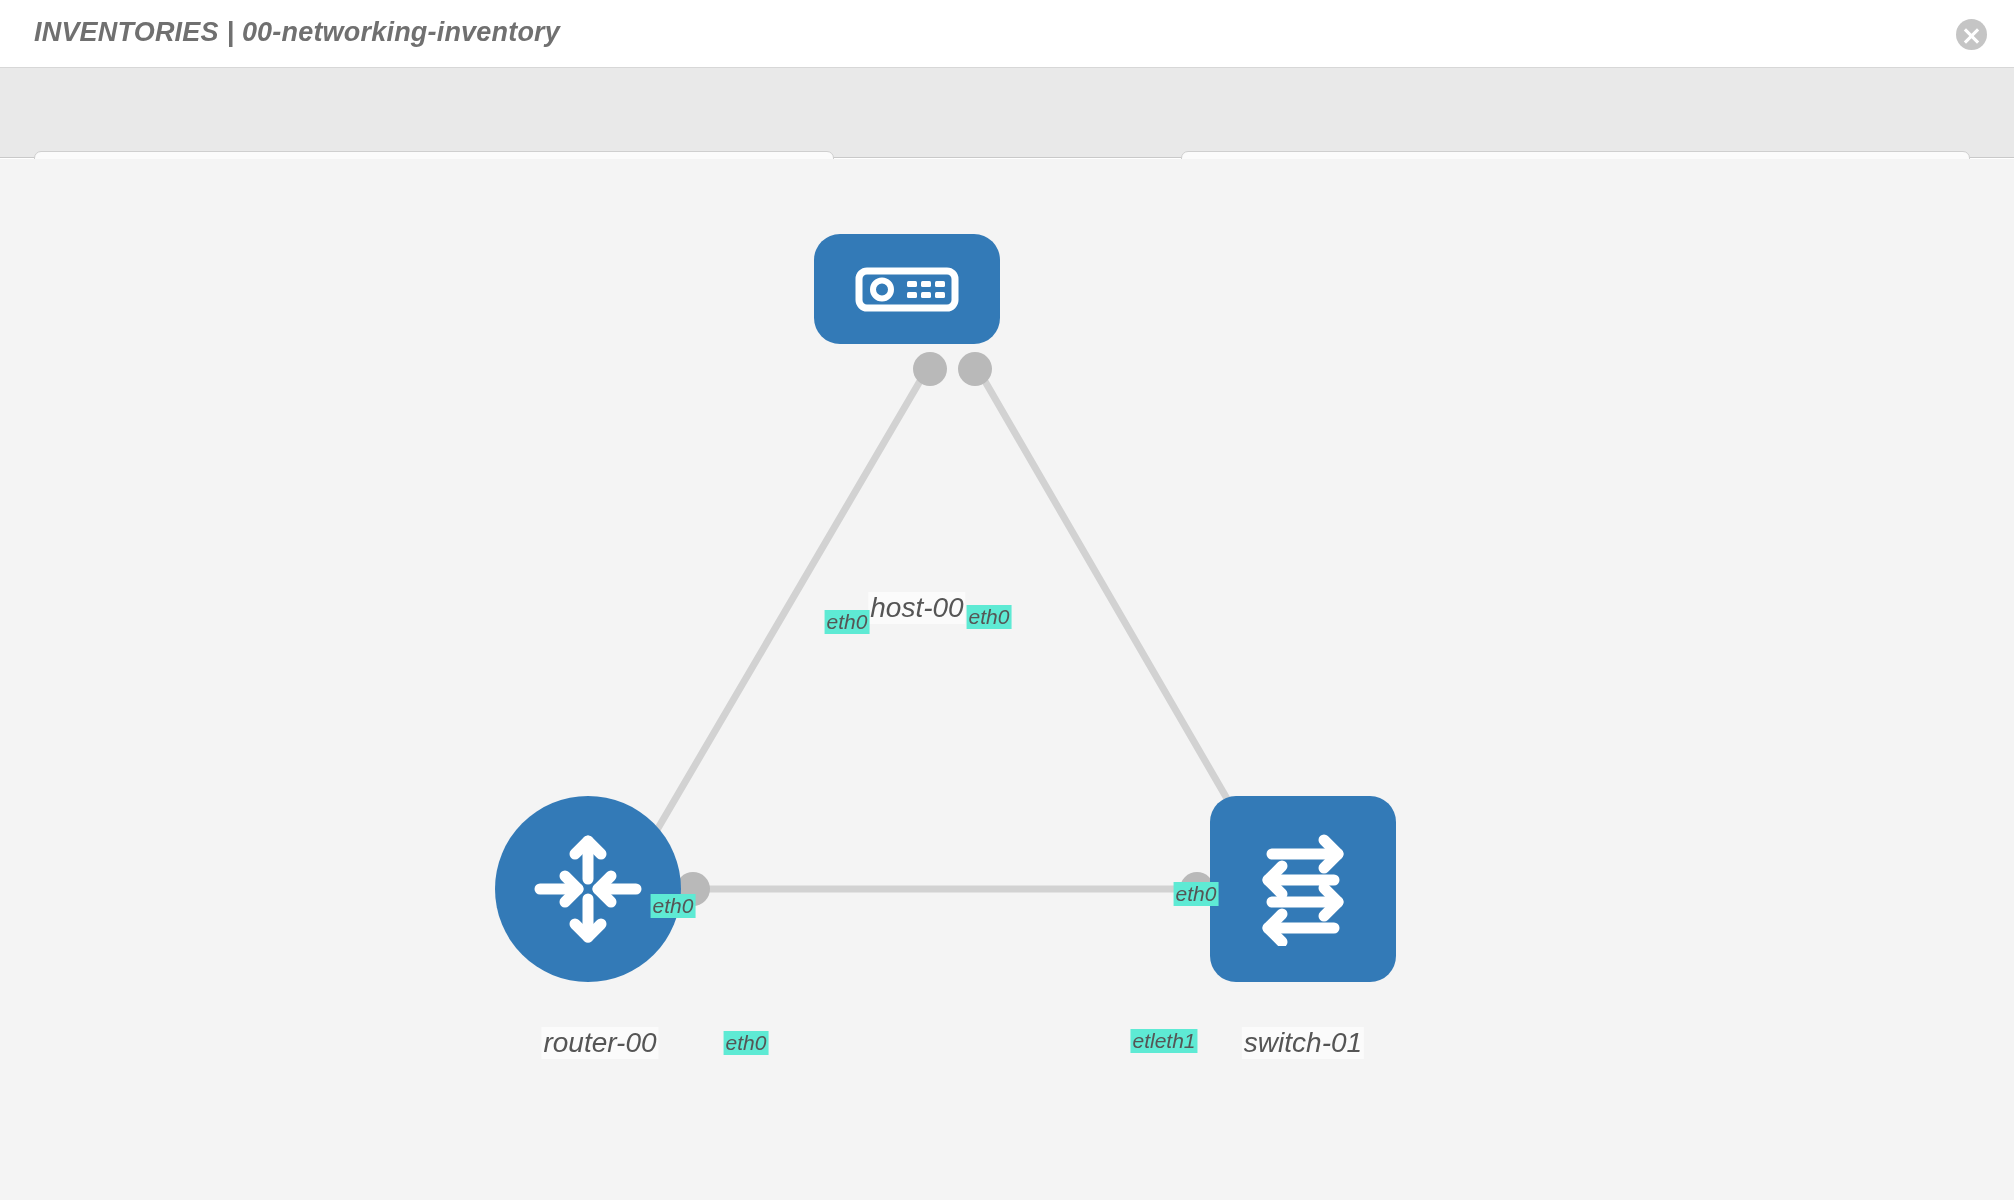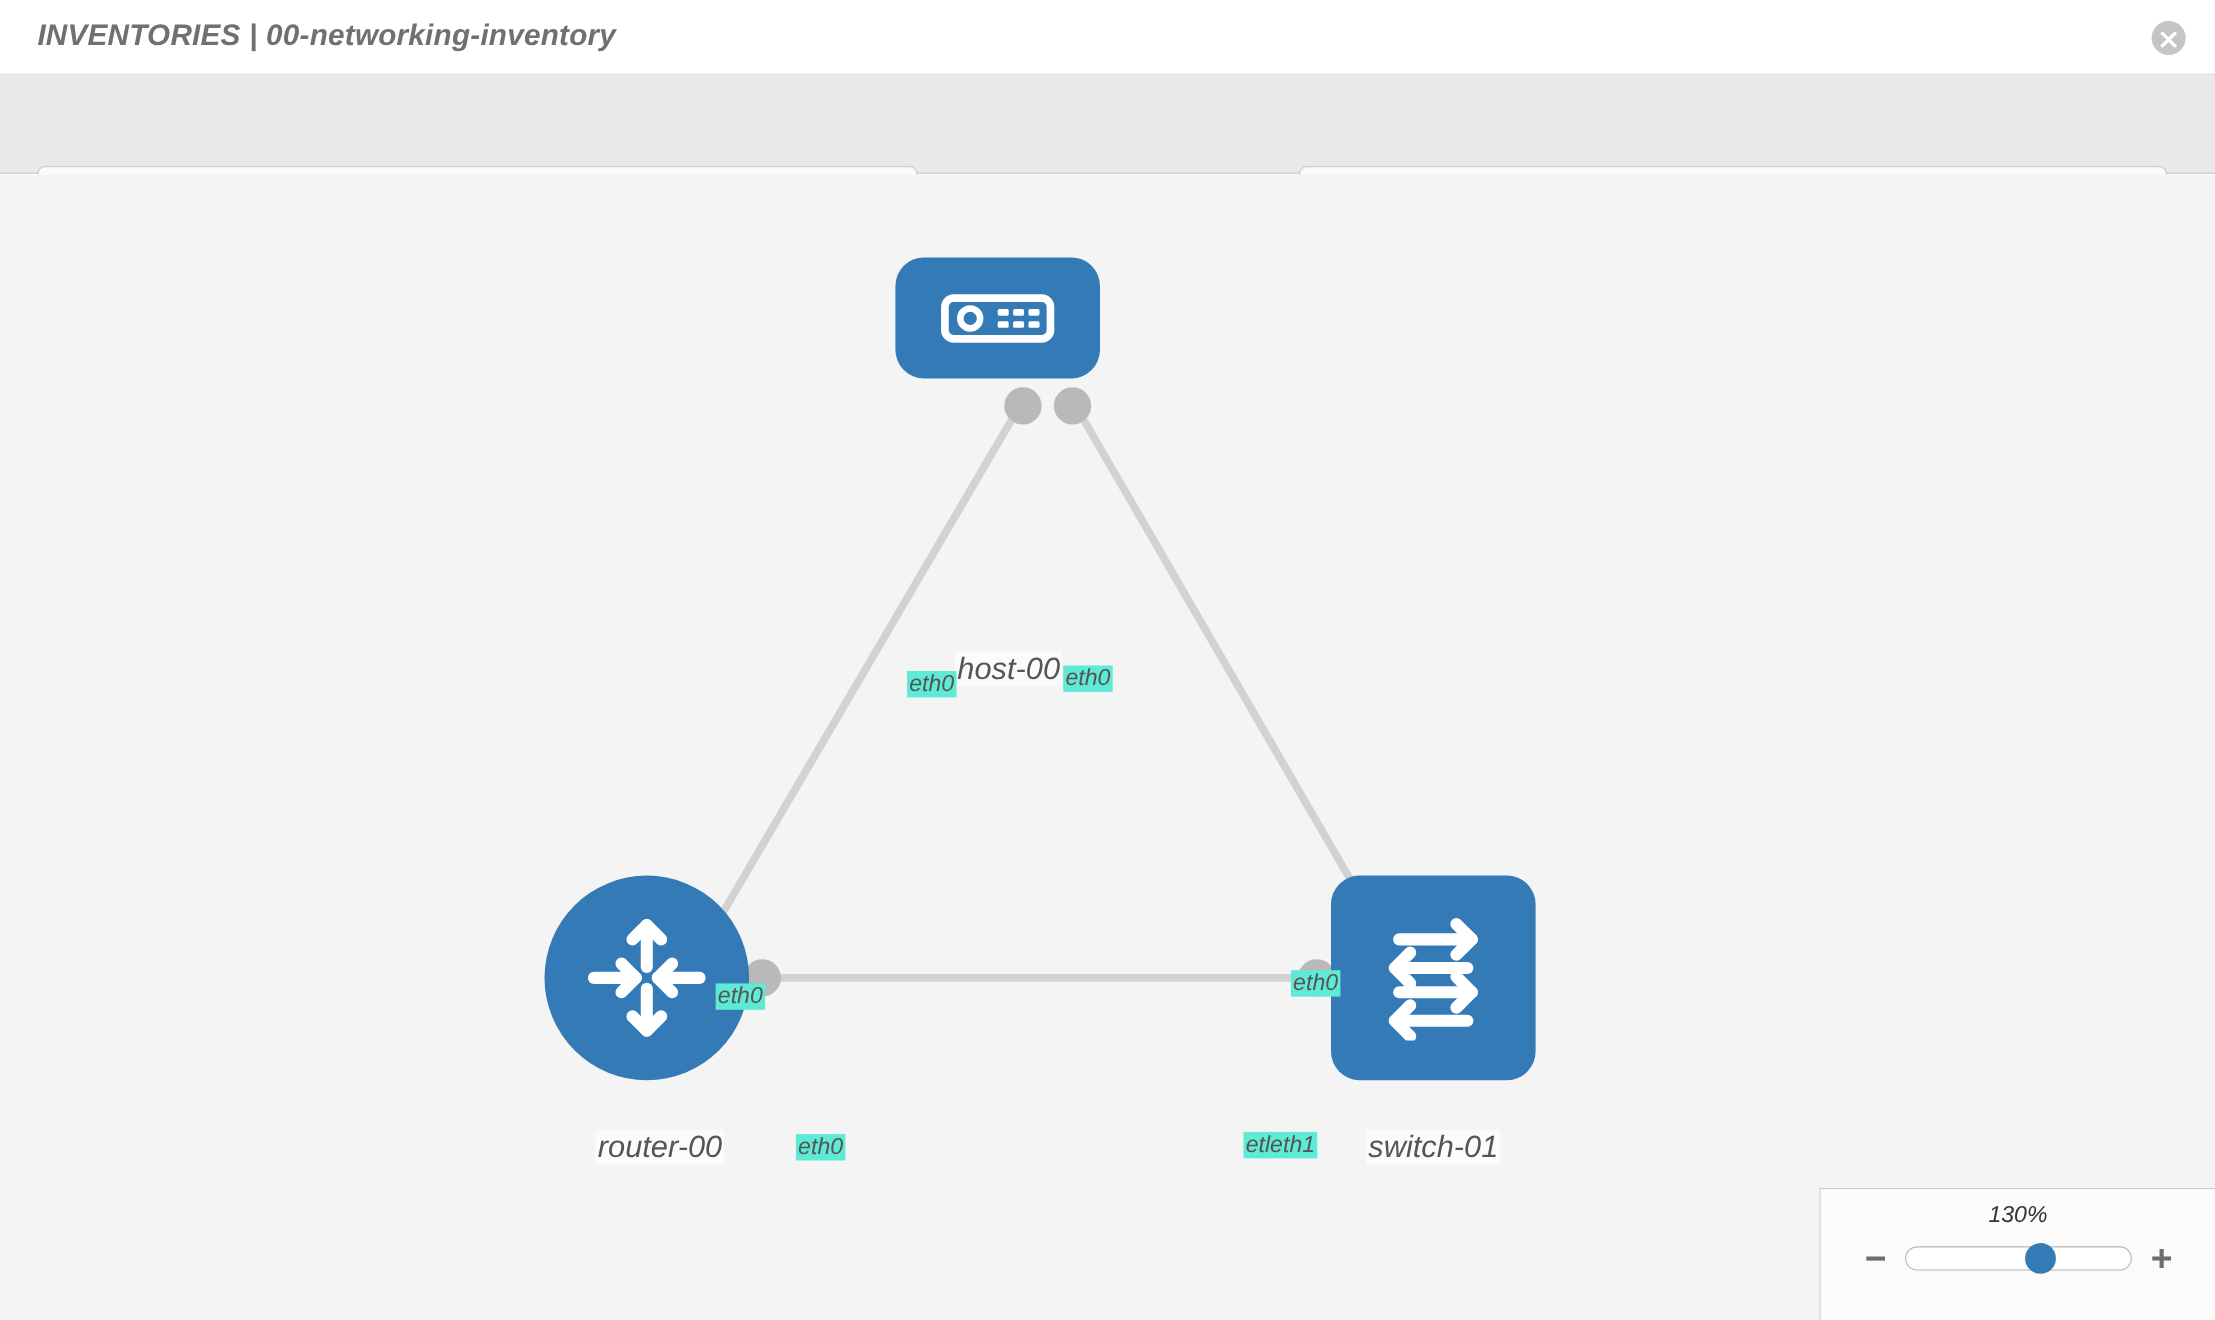--- a/index.html
+++ b/index.html
@@ -268,25 +268,15 @@
     </div>
     <div class="node-label" style="left:1303px; top:868px;">switch-01</div>
 
     <div class="iface-label" style="left:847px;  top:451px;">eth0</div>
     <div class="iface-label" style="left:989px;  top:446px;">eth0</div>
     <div class="iface-label" style="left:673px;  top:735px;">eth0</div>
     <div class="iface-label" style="left:1196px; top:723px;">eth0</div>
     <div class="iface-label" style="left:746px;  top:872px;">eth0</div>
     <div class="iface-label" style="left:1164px; top:870px;">etleth1</div>
 
-    <div class="zoom-panel">
-      <div class="zoom-value">130%</div>
-      <div class="zoom-row">
-        <div class="zoom-btn">−</div>
-        <div class="zoom-track">
-          <div class="zoom-thumb" style="left:60%;"></div>
-        </div>
-        <div class="zoom-btn">+</div>
-      </div>
-    </div>
 
   </div>
 </div>
 
 </body></html>

